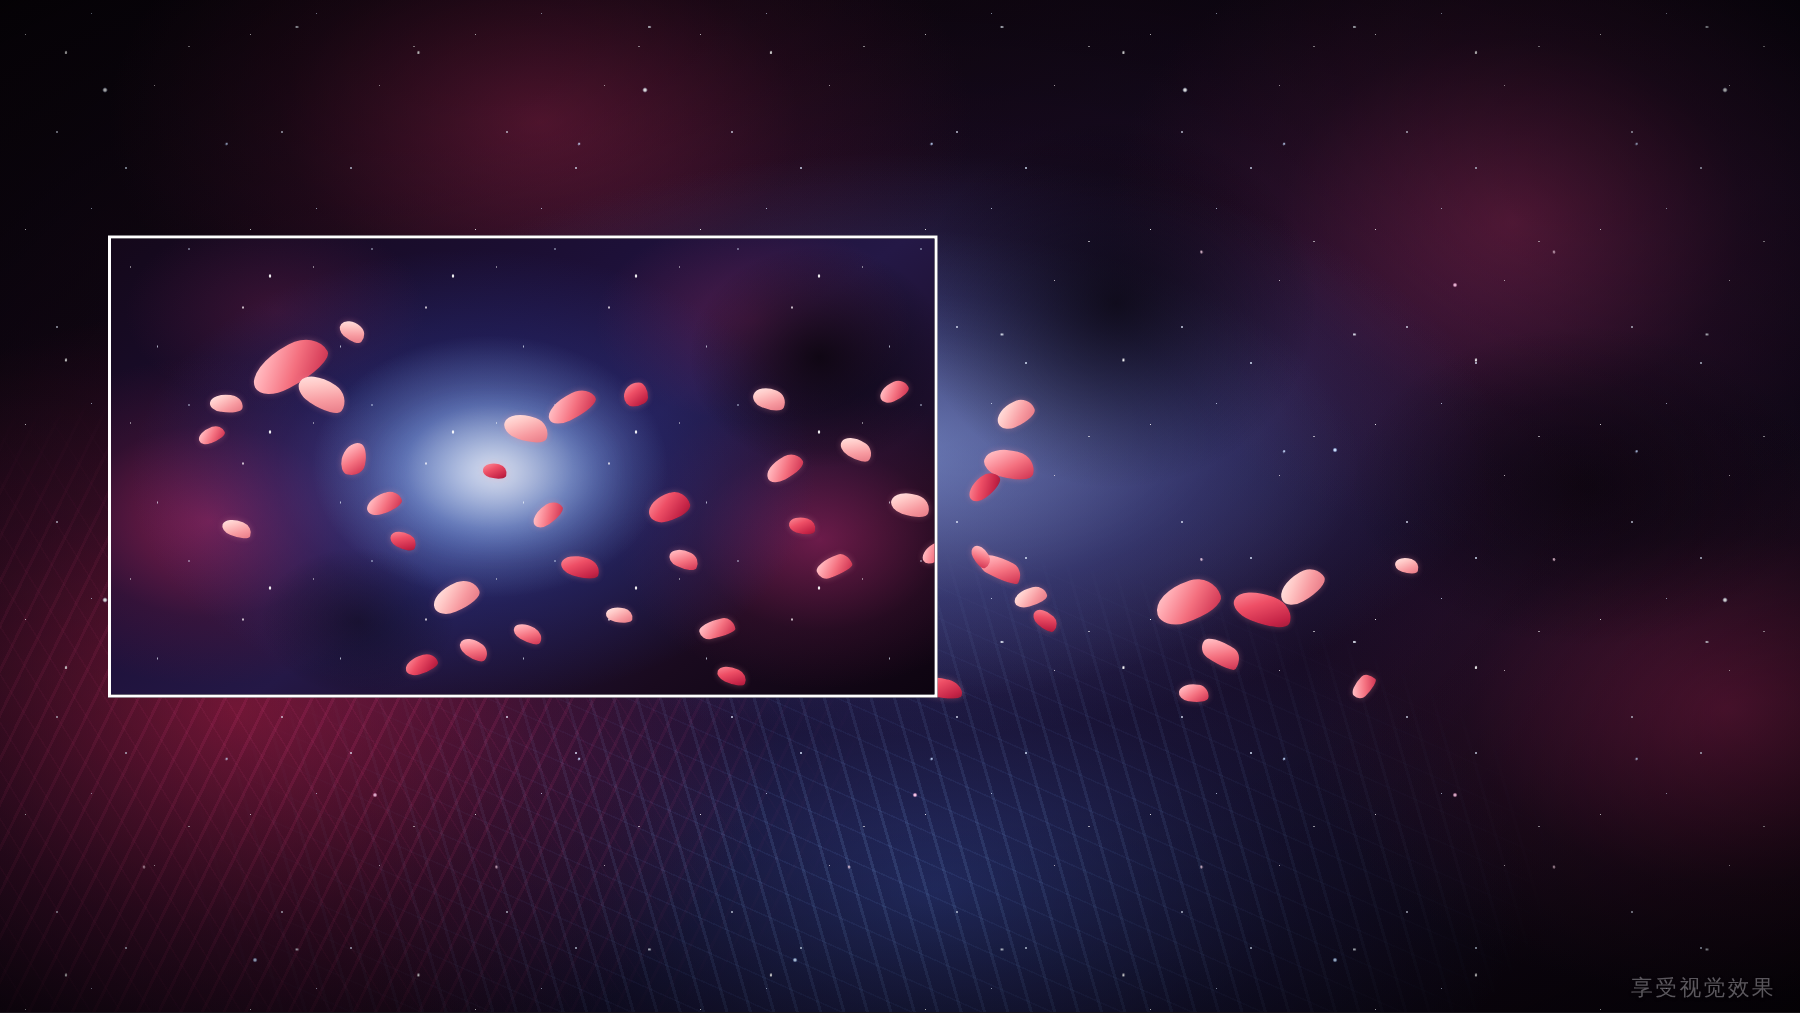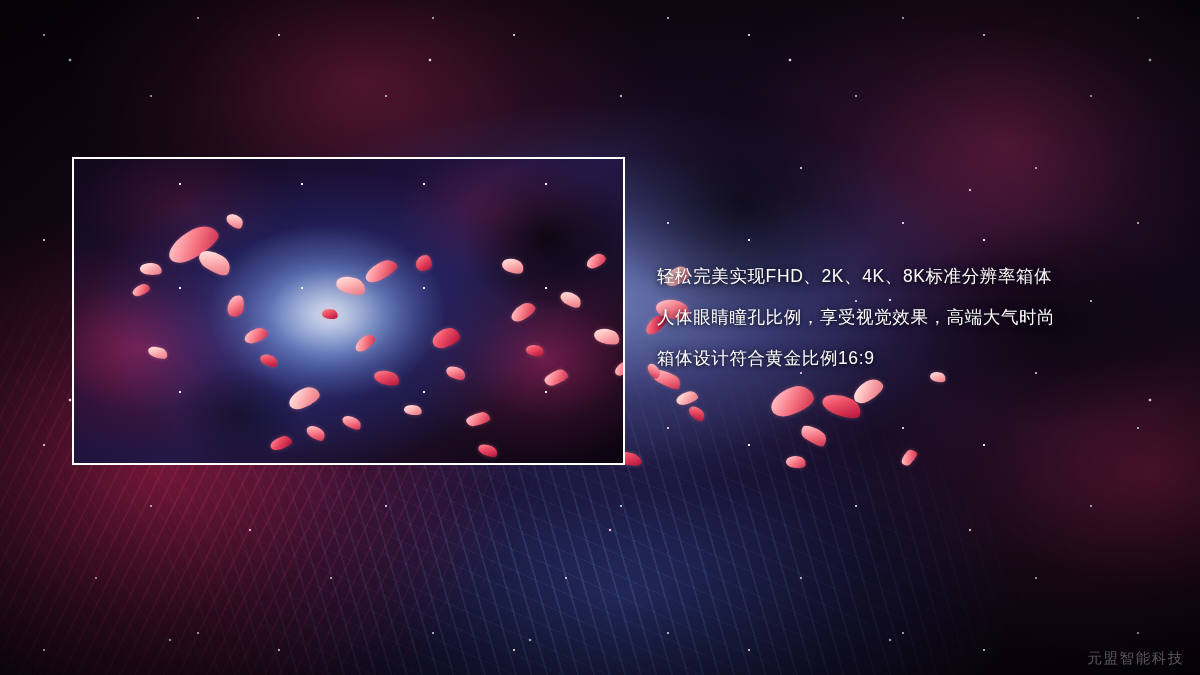--- a/index.html
+++ b/index.html
@@ -239,20 +239,15 @@
         <div class="petal" style="left: 512px; top: 96px; width: 20px; height: 12px; transform: rotate(-24deg);"></div>
         <div class="petal pale" style="left: 520px; top: 170px; width: 26px; height: 15px; transform: rotate(18deg);"></div>
         <div class="petal" style="left: 540px; top: 204px; width: 18px; height: 11px; transform: rotate(-30deg);"></div>
         <div class="petal deep" style="left: 404px; top: 286px; width: 20px; height: 11px; transform: rotate(24deg);"></div>
         <div class="petal deep" style="left: 196px; top: 278px; width: 22px; height: 12px; transform: rotate(-16deg);"></div>
         <div class="petal pale" style="left: 330px; top: 246px; width: 18px; height: 10px; transform: rotate(12deg);"></div>
       </div>
   </div>
 
 
-  <div id="body-copy">
-    <div class="body-line">轻松完美实现FHD、2K、4K、8K标准分辨率箱体</div>
-    <div class="body-line">人体眼睛瞳孔比例，享受视觉效果，高端大气时尚</div>
-    <div class="body-line">箱体设计符合黄金比例16:9</div>
-  </div>
-
-  <div id="watermark">元盟智能科技</div>
+
+  <div id="watermark">享受视觉效果</div>
 </div>
 
 </body></html>

